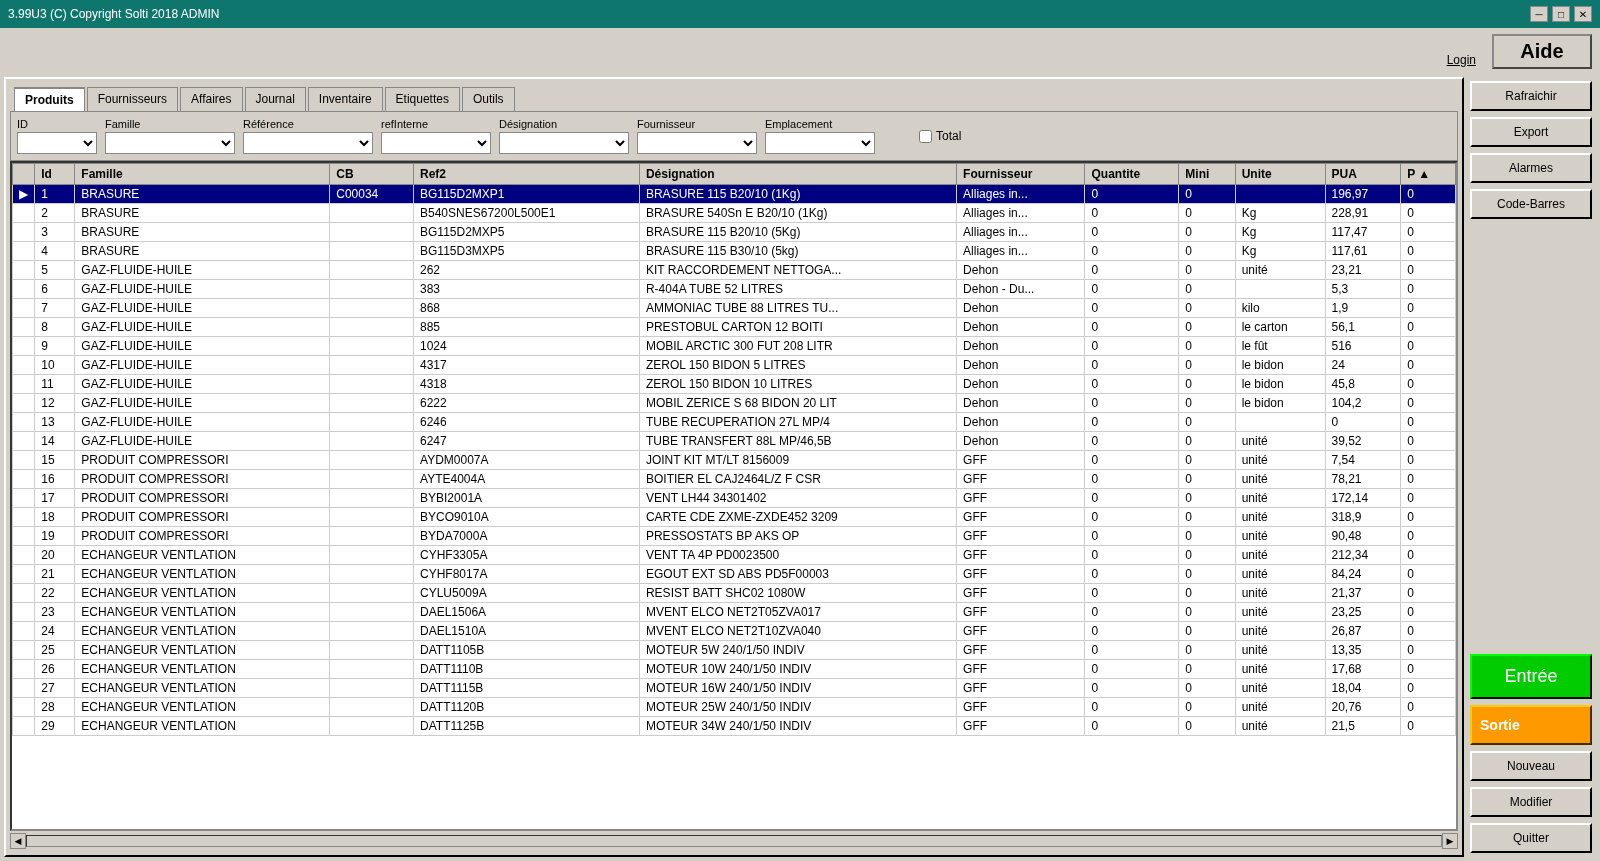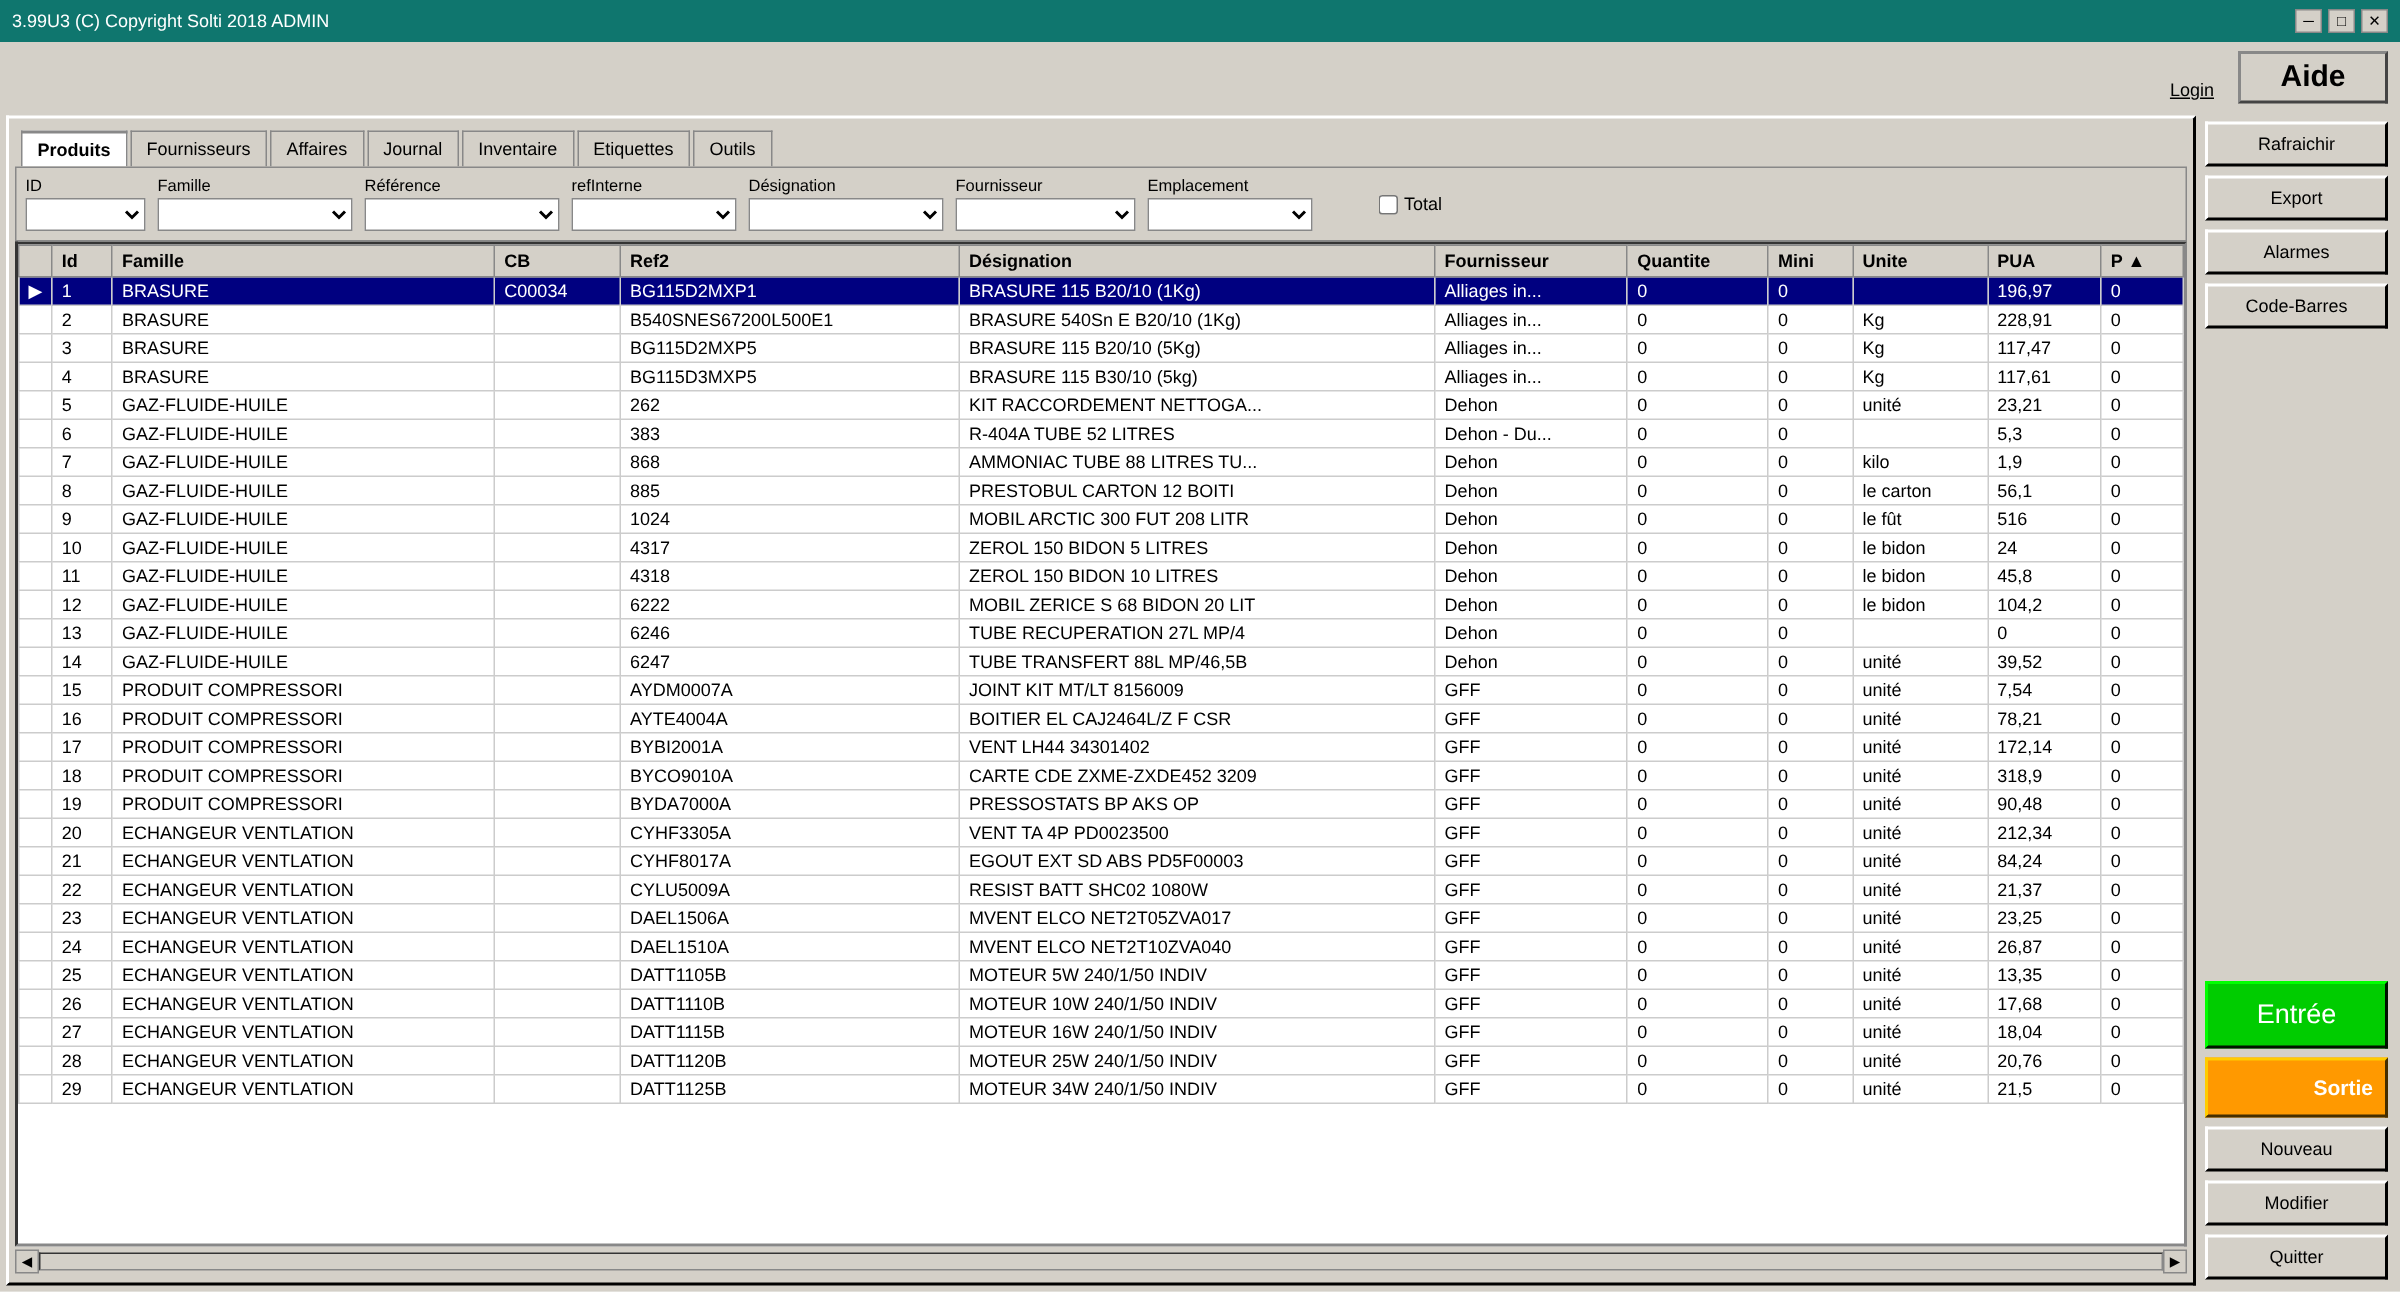--- a/index.html
+++ b/index.html
@@ -172,21 +172,21 @@
       font-weight: normal;
       color: white;
     }
     .btn-orange {
       background: #ff9900;
       border: 2px outset #ffcc00;
       border-right-color: #996600;
       border-bottom-color: #996600;
       padding: 10px 8px;
       cursor: pointer;
-      text-align: right;
+      text-align: left;
       font-size: 14px;
       font-weight: bold;
       color: white;
     }
 
     .window-frame {
       border: 2px outset #fff;
       border-right-color: #444;
       border-bottom-color: #444;
       background: #d4d0c8;

